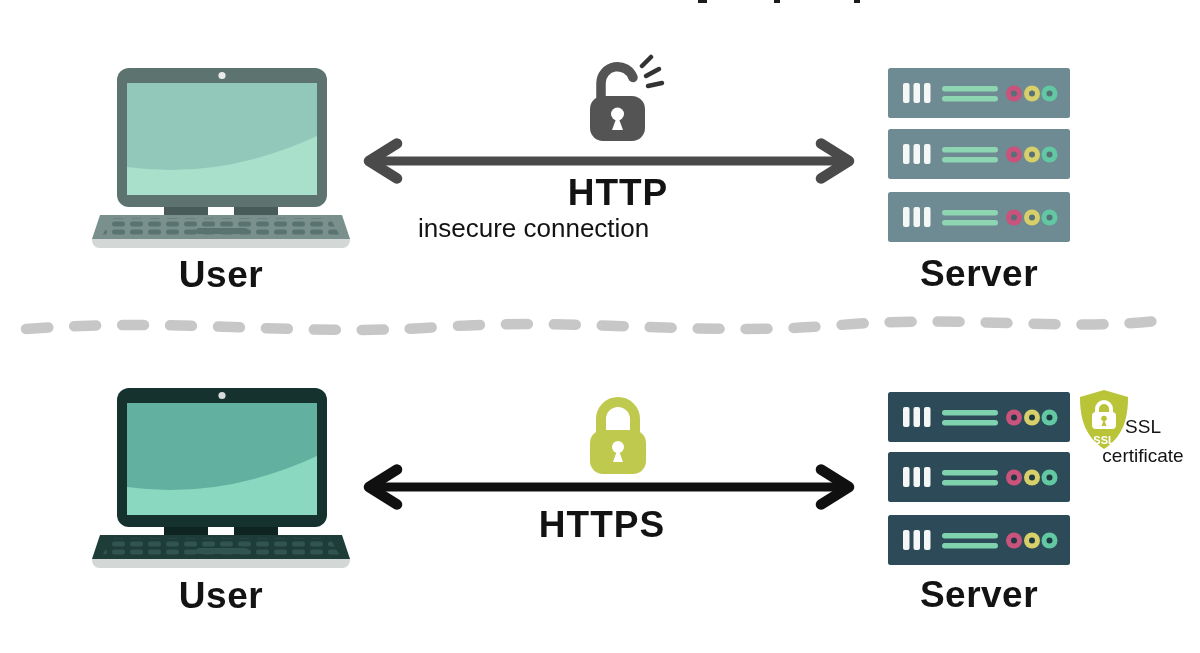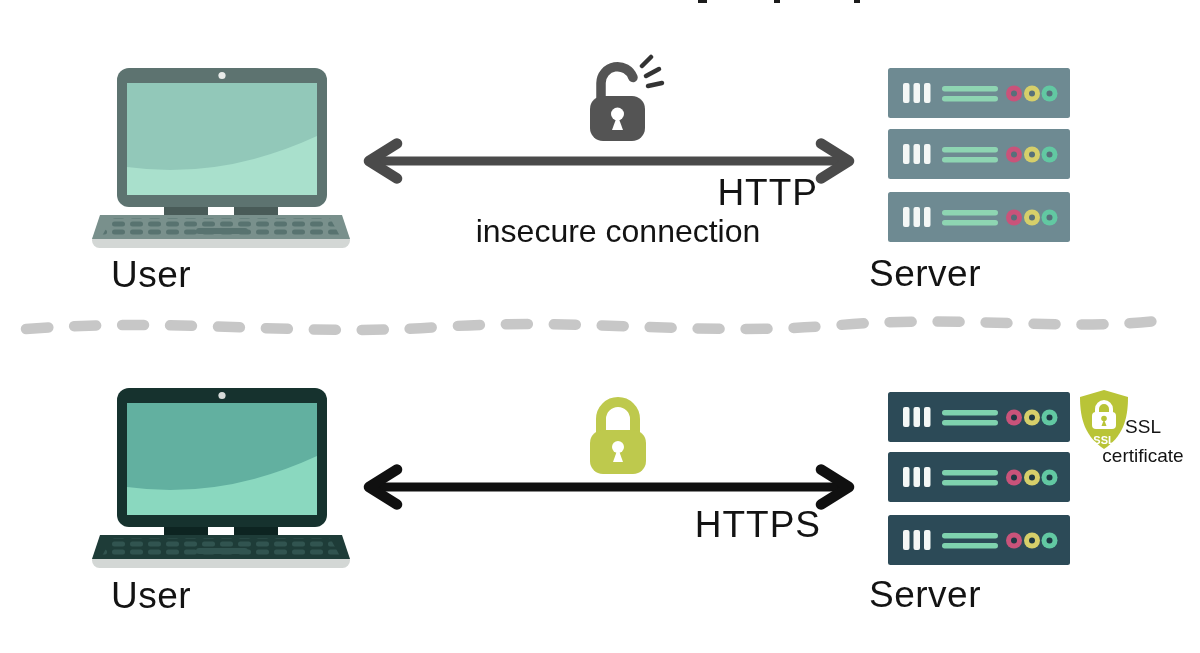--- a/index.html
+++ b/index.html
@@ -3,23 +3,23 @@
 <meta charset="utf-8">
 <style>
   html,body { margin:0; padding:0; background:#fff; }
   .canvas {
     position:relative; width:1200px; height:653px; background:#ffffff;
     overflow:hidden; font-family:"Liberation Sans", sans-serif; color:#131313;
   }
   .abs { position:absolute; }
   svg { display:block; }
 
-  .label    { font-size:37px; text-align:left; letter-spacing:0.5px; }
-  .protocol { font-size:37px; font-weight:normal; text-align:right; letter-spacing:1px; }
-  .conn     { font-size:32px; text-align:center; }
+  .label    { font-size:37px; text-align:center; letter-spacing:0.5px;font-weight:bold; }
+  .protocol { font-size:37px; font-weight:bold; text-align:center; letter-spacing:1px; }
+  .conn     { font-size:26px; }
   .ssl-label{ font-size:19px; text-align:center; line-height:29px; }
   .remnant  { position:absolute; background:#1c1c1c; }
 
   
   .laptop-a { --frame:#5d7370; --feet:#495b58; --deck:#79908c; --keys:#587370;
               --lip:#d3d7d5; --scr1:#92c8b9; --scr2:#a9e0cc; --cam:#e9ecea; }
   .laptop-b { --frame:#16322e; --feet:#0d2421; --deck:#1e3c38; --keys:#315450;
               --lip:#d3d7d5; --scr1:#62b0a0; --scr2:#8ad8bf; --cam:#d7dbd9; }
 
   
@@ -178,21 +178,21 @@
   </div>
 
   <div class="abs arrow-https" style="left:339px; top:463px">
     <svg viewBox="0 0 540 48" width="540" height="48">
       <path d="M38,24 H502" stroke="var(--ar)" stroke-width="9" stroke-linecap="round" fill="none"></path>
       <path d="M58,6.5 L30,24 L58,41.5" stroke="var(--ar)" stroke-width="10.5" stroke-linecap="round" stroke-linejoin="round" fill="none"></path>
       <path d="M482,6.5 L510,24 L482,41.5" stroke="var(--ar)" stroke-width="10.5" stroke-linecap="round" stroke-linejoin="round" fill="none"></path>
     </svg>
   </div>
 
-  <div class="abs protocol" style="left:421px; top:504px; width:400px">HTTPS</div>
+  <div class="abs protocol" style="left:402px; top:504px; width:400px">HTTPS</div>
 
   <div class="abs rack-dark" style="left:888px; top:392px; width:182px; height:174px">
     <svg class="abs" style="left:0; top:0" viewBox="0 0 182 50" width="182" height="50">
       <rect x="0" y="0" width="182" height="50" rx="2.5" fill="var(--srv)"></rect>
       <g fill="#f4f7f6">
         <rect x="15" y="15" width="6.5" height="20" rx="2"></rect>
           <rect x="25.5" y="15" width="6.5" height="20" rx="2"></rect>
           <rect x="36" y="15" width="6.5" height="20" rx="2"></rect>
       </g>
       <g fill="var(--mint)">

